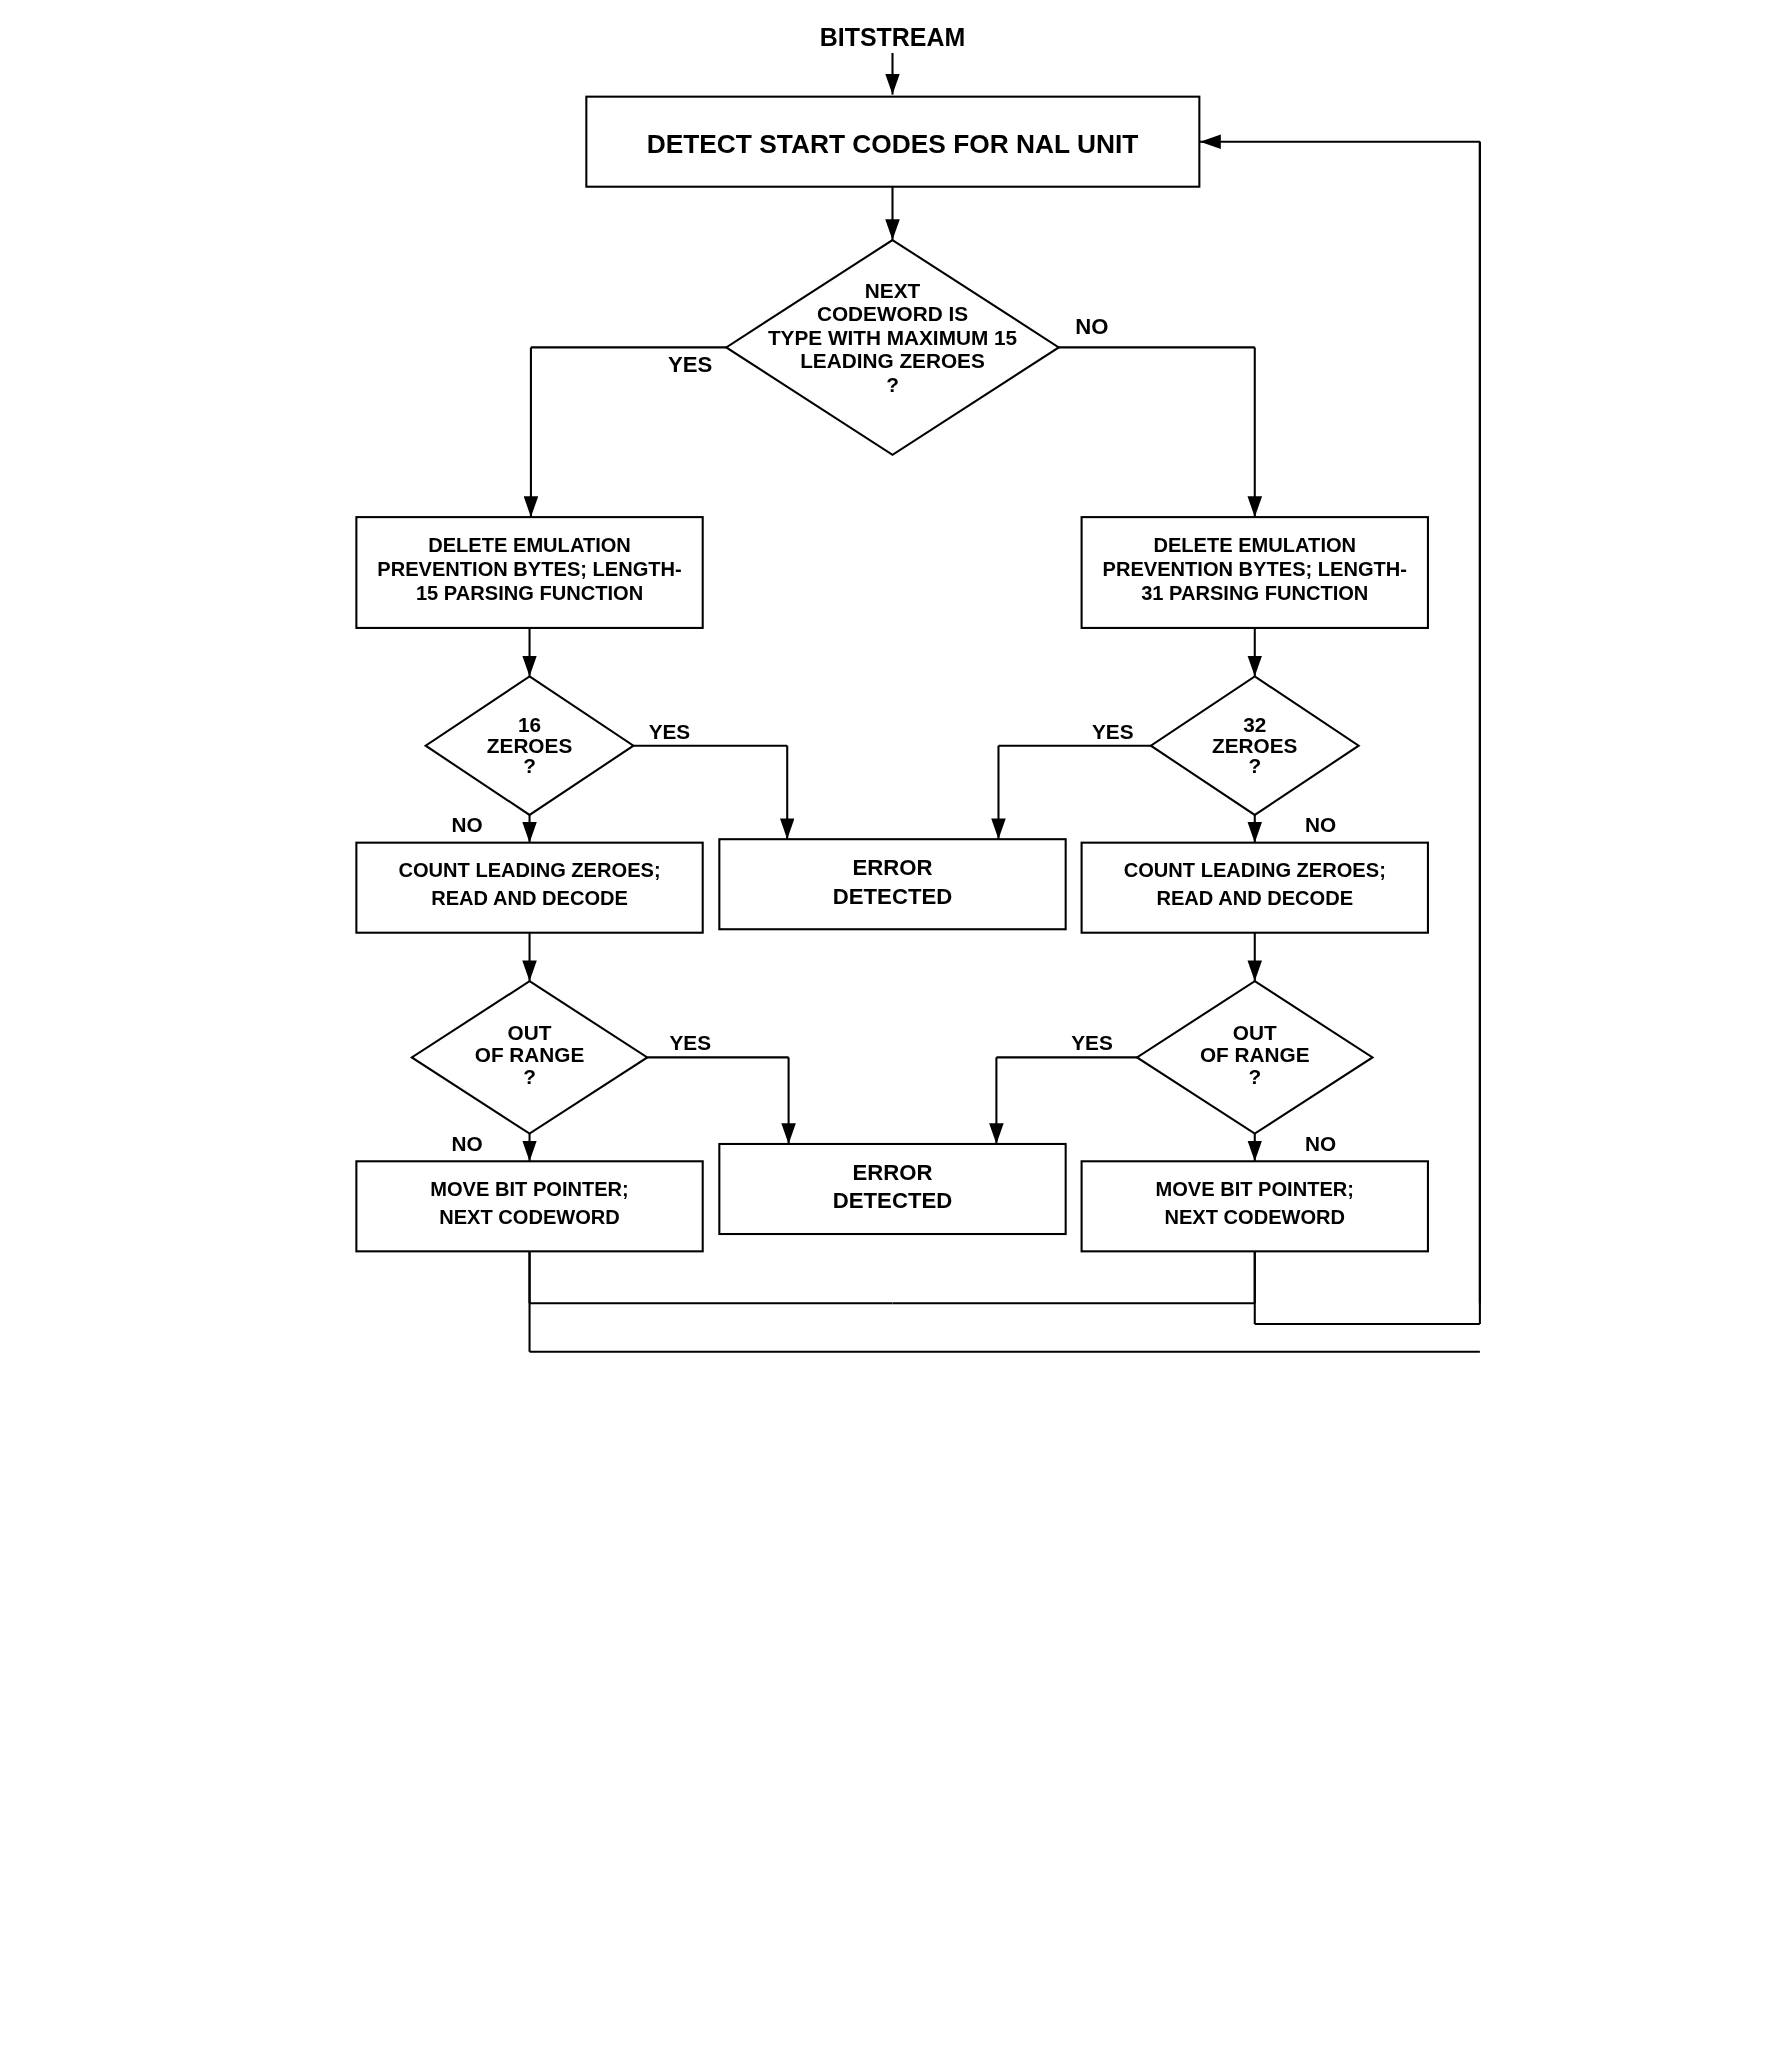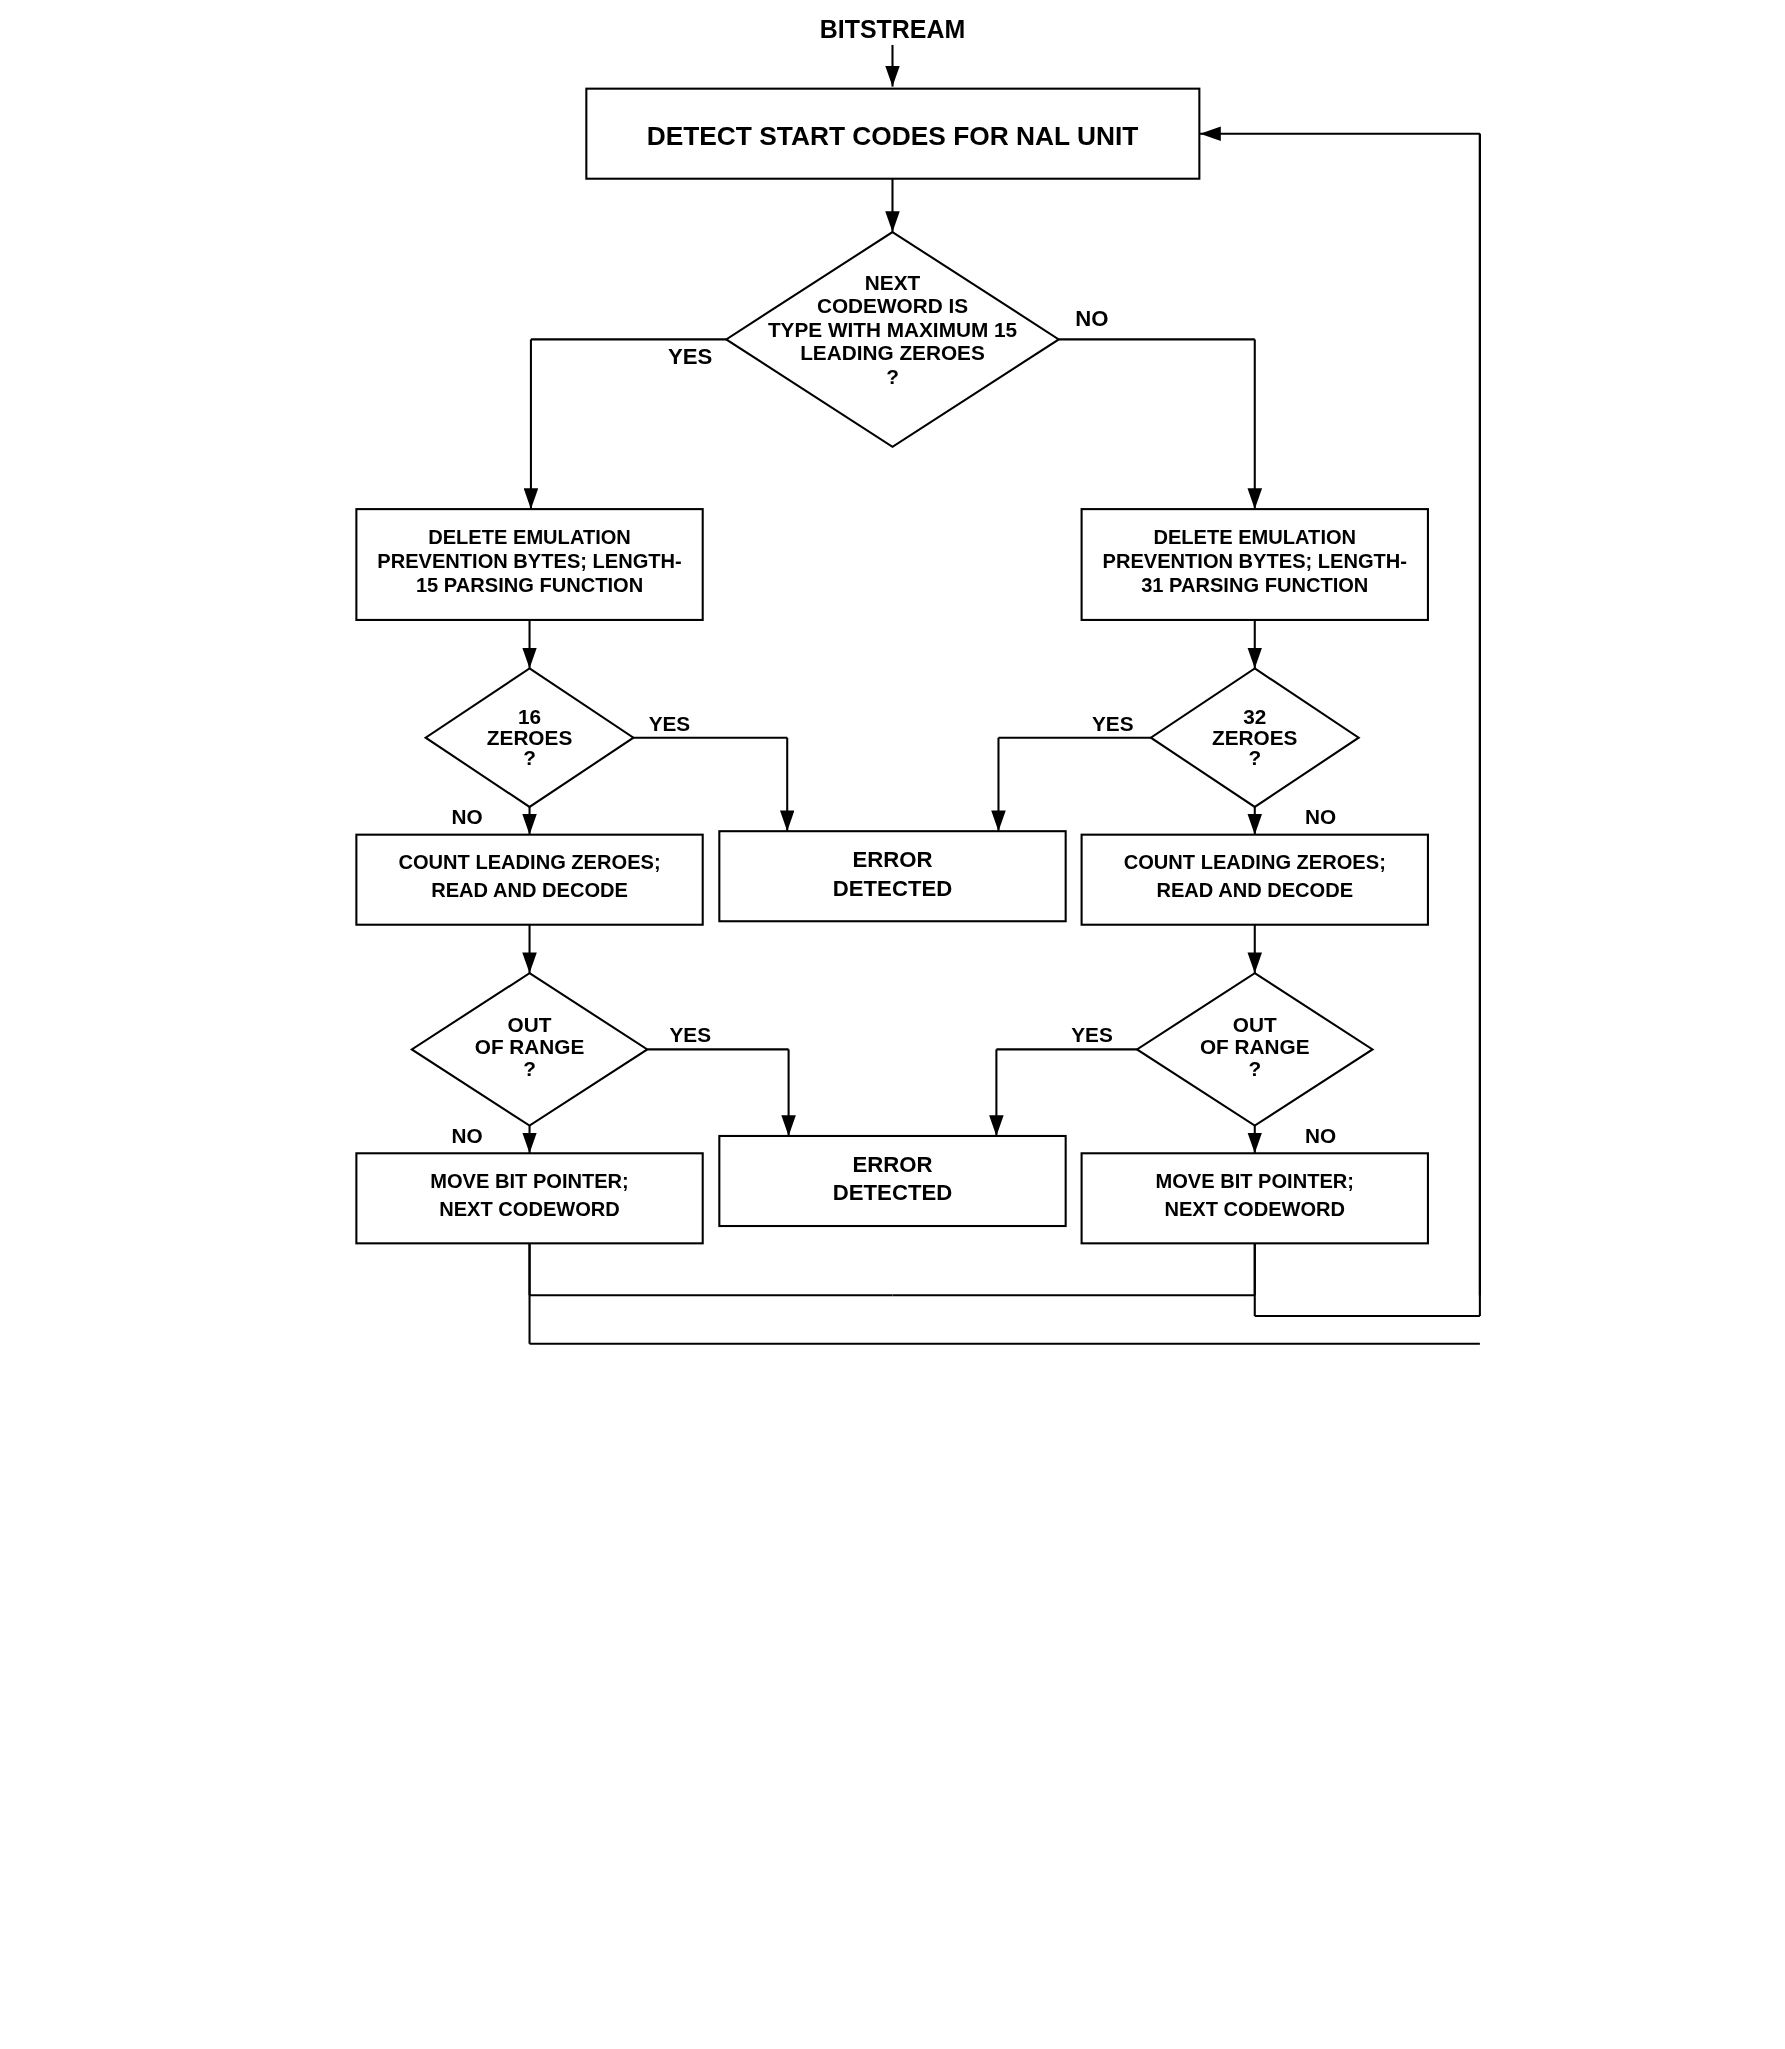--- a/index.html
+++ b/index.html
@@ -6,21 +6,21 @@
     body {
       background: #fff;
       font-family: Arial, Helvetica, sans-serif;
       width: 1785px;
       height: 2049px;
       position: relative;
       overflow: hidden;
     }
     .flowchart {
       position: absolute;
-      top: 0; left: 0;
+      top: 8px; left: 0;
       width: 1785px;
       height: 1625px;
     }
     svg {
       width: 100%;
       height: 100%;
     }
   </style>
 </head>
 <body>

